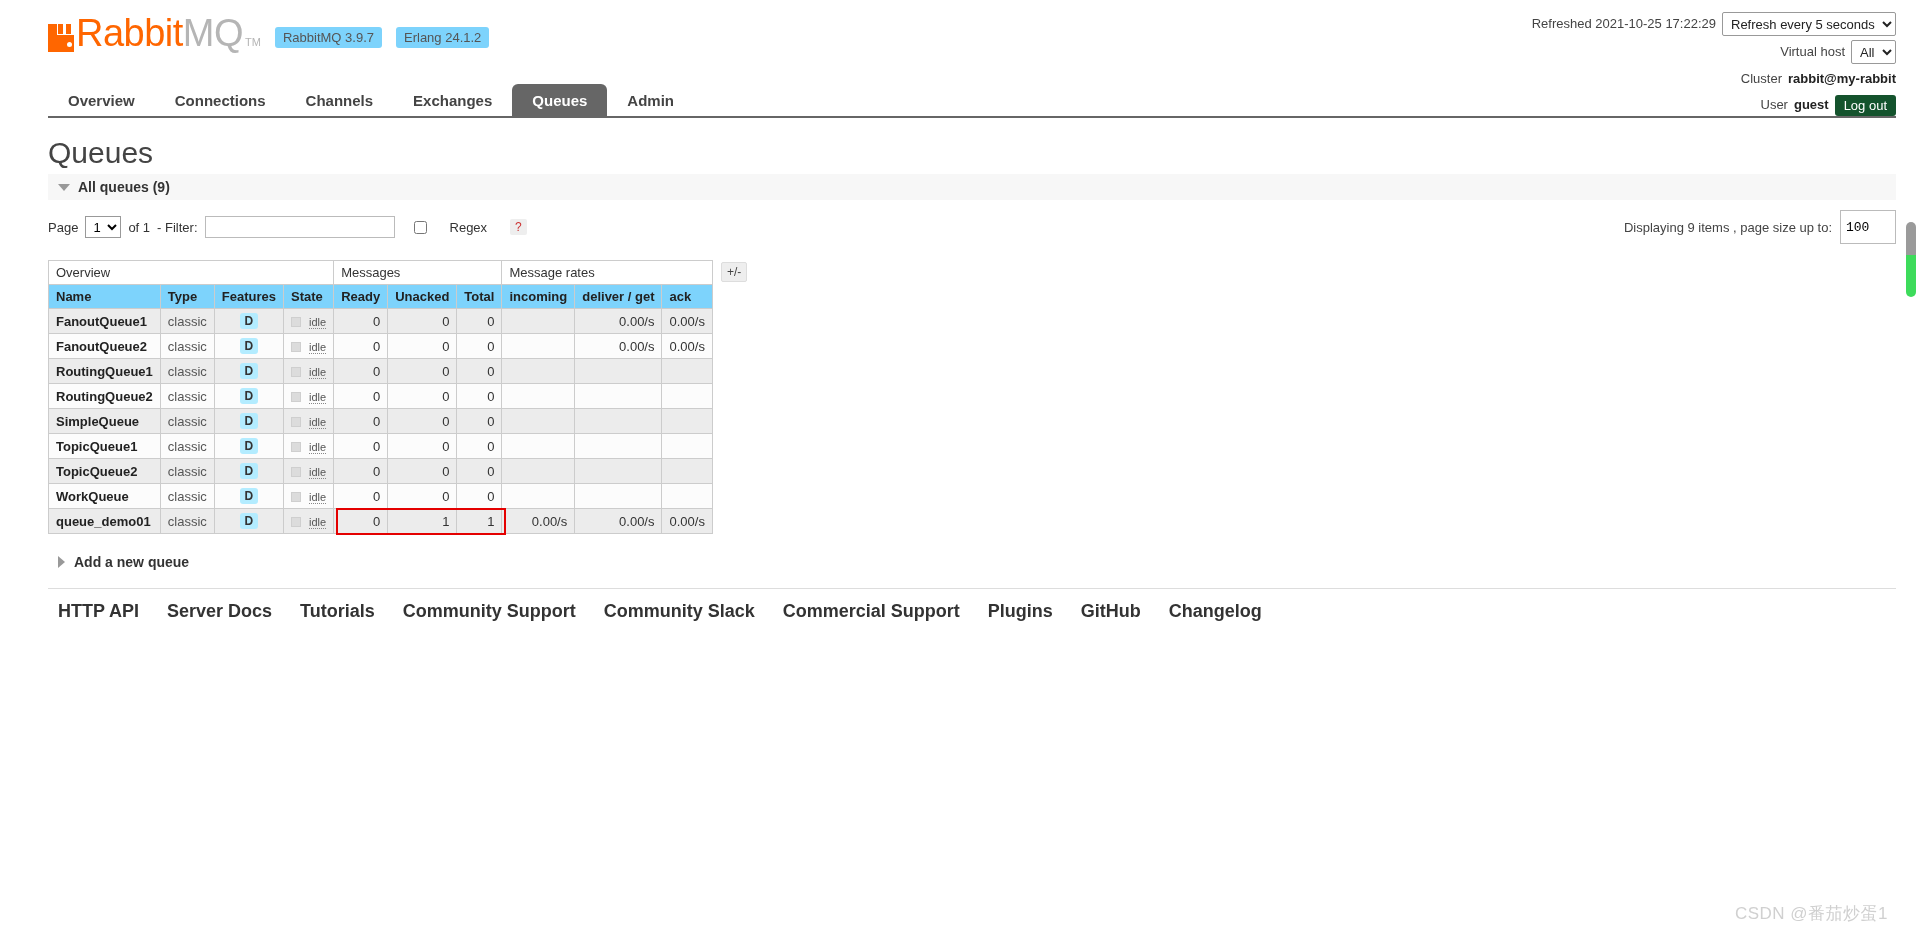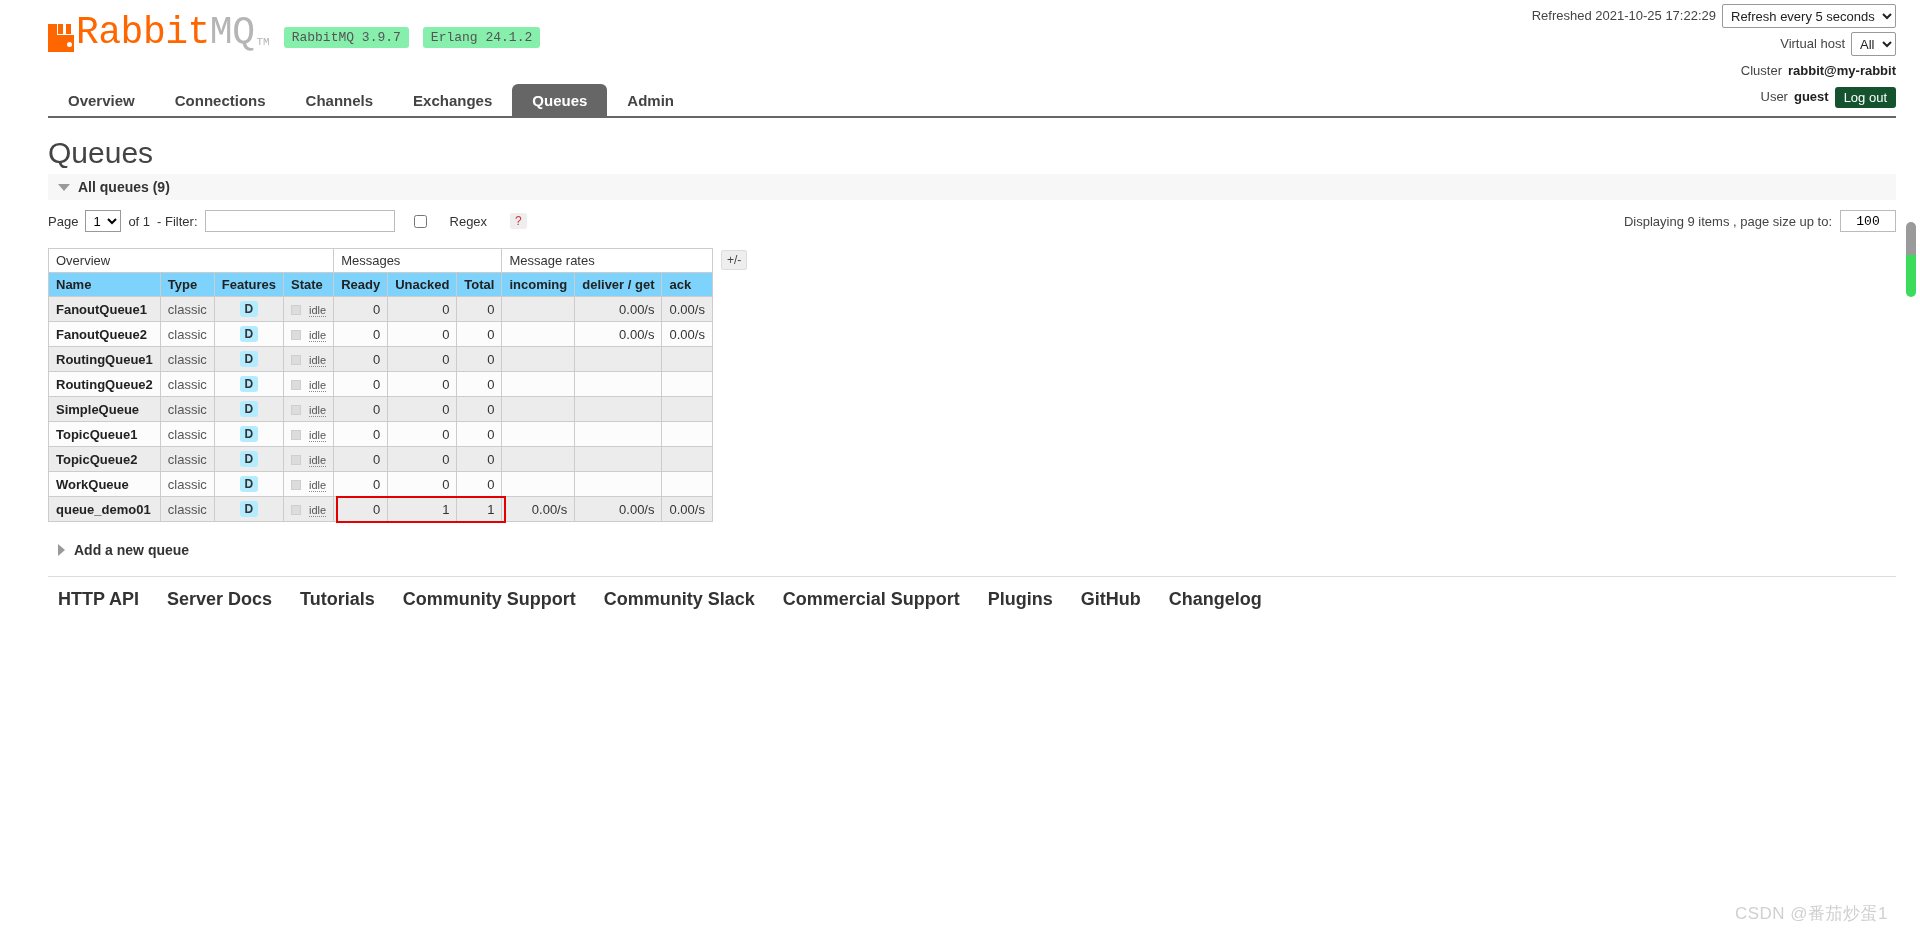--- a/index.html
+++ b/index.html
@@ -13,21 +13,21 @@
     overflow: hidden;
   }
   #page { position: relative; width: 1920px; height: 937px; }
 
   
   .header {
     position: relative;
     padding: 14px 24px 0 48px;
     height: 84px;
   }
-  .logo-row { display: flex; align-items: center; gap: 14px; font-family: Liberation Mono, monospace; }
+  .logo-row { display: flex; align-items: center; gap: 14px; }
   .logo { display: flex; align-items: flex-end; user-select: none; }
   .logo-mark { position: relative; width: 26px; height: 28px; margin-right: 2px; }
   .logo-mark .bar {
     position: absolute; left: 0; top: 0;
     width: 9px; height: 28px; background: #f60;
   }
   .logo-mark .body {
     position: absolute; left: 9px; top: 11px;
     width: 17px; height: 17px; background: #f60;
   }
@@ -46,27 +46,27 @@
   .logo-rabbit {
     font-size: 38px; font-weight: 400; color: #f60;
     letter-spacing: -0.5px; line-height: 1;
   }
   .logo-mq {
     font-size: 38px; font-weight: 300; color: #b5b5b5;
     letter-spacing: -0.5px; line-height: 1;
   }
   .logo-tm { font-size: 11px; color: #b5b5b5; margin-left: 2px; padding-bottom: 4px; }
   .ver-badge {
-    background: #86efac; color: #555;
+    background: #7dd3fc; color: #555;
     font-size: 13px; padding: 3px 8px; border-radius: 3px;
     margin-top: 8px;
   }
 
   .header-right {
-    position: absolute; right: 24px; top: 4px;
+    position: absolute; right: 24px; top: 12px;
     text-align: right; font-size: 13px; color: #444;
     line-height: 22px;
     margin-left: 40px;
   }
   .hr-line { display: flex; justify-content: flex-end; align-items: center; gap: 6px; margin-bottom: 4px; }
   .hr-label { color: #444; }
   select.hr-select {
     font-family: "Liberation Sans", sans-serif;
     font-size: 13px; color: #222;
     border: 1px solid #999; background: #fff;
@@ -148,23 +148,23 @@
   .regex-wrap { display: flex; align-items: center; gap: 23px; margin-left: 12px; }
   .regex-wrap input[type=checkbox] { margin: 0; width: 13px; height: 13px; }
   .help-q {
     background: #eee; color: #c33;
     font-size: 12px; padding: 1px 5px; border-radius: 2px;
     cursor: pointer;
   }
   .pag-right { display: flex; align-items: center; gap: 8px; font-size: 13px; color: #444; }
   .pagesize-input {
     font-family: "Liberation Mono", monospace;
-    font-size: 13px; text-align: center;
+    font-size: 13px; text-align: left;
     border: 1px solid #bbb; background: #fff;
-    width: 56px; height: 22px; padding: 2px 5px;
+    width: 56px; height: 34px; padding: 2px 5px;
   }
 
   
   .table-wrap { margin-top: 16px; position: relative; display: flex; align-items: flex-start; }
   table.queues {
     border-collapse: collapse;
     font-size: 13px;
     background: #fff;
   }
   table.queues th, table.queues td {

